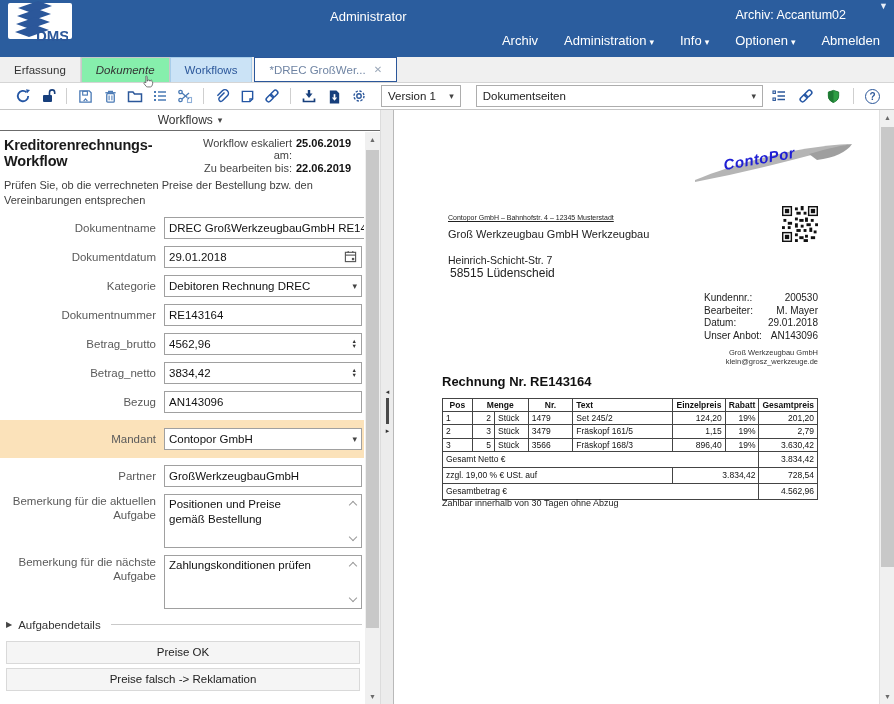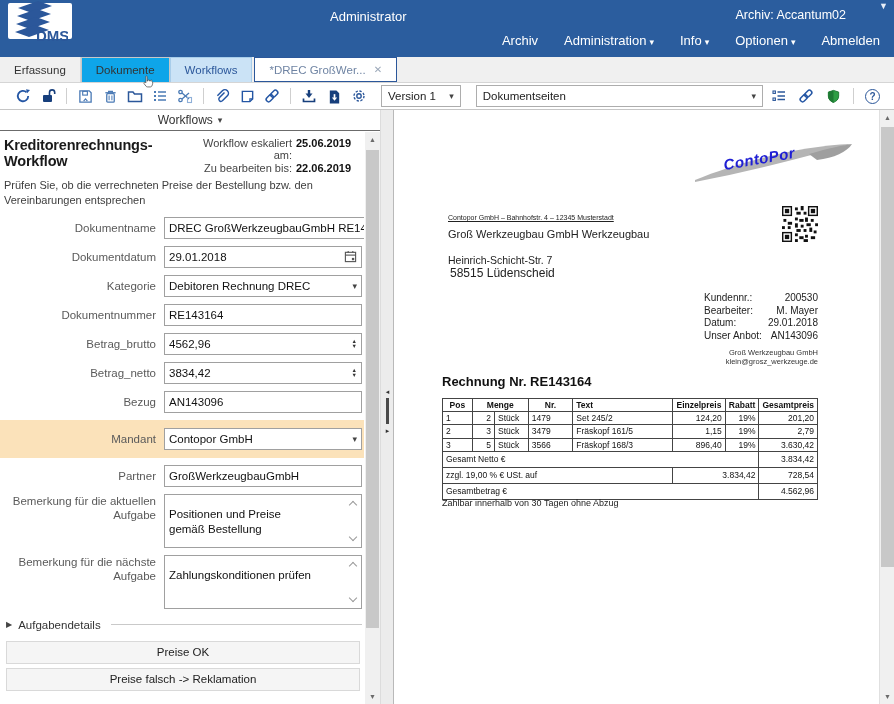--- a/index.html
+++ b/index.html
@@ -13,21 +13,21 @@
   .hdr-archive { position:absolute; right:48px; top:8px; font-size:12.5px; }
   .hdr-corner-caret { position:absolute; right:6px; top:1px; font-size:9px; color:#e8eef7; }
   .hdr-nav { position:absolute; right:14px; top:33px; display:flex; gap:26px; font-size:13px; }
   .hdr-nav .nav-item { cursor:default; white-space:nowrap; }
   .hdr-nav .crt { font-size:9px; margin-left:3px; }
 
   
   .tabbar { height:26px; background:#f0f0f0; border-bottom:1px solid #d5d5d5; display:flex; align-items:stretch; position:relative; }
   .tab { display:flex; align-items:center; padding:0 14px; font-size:11.5px; color:#333; border-right:1px solid #d5d5d5; }
   .tab.plain { background:#f0f0f0; }
-  .tab.white { background:#0ea5e9; border:1px solid #c8c8c8; border-bottom:none; }
+  .tab.white { background:#86efac; border:1px solid #c8c8c8; border-bottom:none;font-style:italic; }
   .tab.active { background:#cbe3f6; color:#2b579a; border:1px solid #a8cdea; border-bottom:none; }
   .tab.doc { background:#fff; color:#6f84a3; border:1px solid #2b579a; margin-left:2px; }
   .tab .close-x { margin-left:8px; color:#9aa7b8; font-size:10px; }
   .cursor-hand { position:absolute; left:140px; top:16px; width:16px; height:18px; z-index:5; }
 
   
   .toolbar { height:27px; background:#fff; border-bottom:1px solid #c6c6c6; display:flex; align-items:center; padding:0 14px; gap:7px; }
   .tbi { width:18px; height:18px; display:flex; align-items:center; justify-content:center; flex:0 0 auto; }
   .tbi svg { display:block; }
   .tb-sep { width:1px; height:16px; background:#cfcfcf; margin:0 2px; flex:0 0 auto; }
@@ -58,21 +58,21 @@
 
   .frow { display:flex; align-items:center; margin-bottom:7px; }
   .frow.ta { align-items:flex-start; }
   .flabel { width:160px; text-align:right; font-size:11.5px; color:#5a5a5a; padding-right:8px; flex:0 0 auto; line-height:1.25; }
   .fctl { flex:1; height:22px; border:1px solid #a0a0a0; background:#fff; display:flex; align-items:center; padding:0 4px; position:relative; font-size:11.5px; color:#111; }
   .fctl .fval { flex:1; white-space:nowrap; overflow:hidden; }
   .fctl .crt { font-size:9px; color:#444; margin-left:4px; }
   .spinner { display:flex; flex-direction:column; margin-left:4px; line-height:0; }
   .spinner span { font-size:5.5px; color:#333; line-height:5px; text-align:center; }
   .frow.hl { background:#fbe2ba; margin:0 -4px 7px -4px; padding:8px 4px; }
-  .ta-box { flex:1; height:54px; border:1px solid #a0a0a0; background:#fff; position:relative; font-size:11.5px; color:#111; padding:12px 16px 2px 4px; white-space:pre-wrap; line-height:1.35; overflow:hidden; }
+  .ta-box { flex:1; height:54px; border:1px solid #a0a0a0; background:#fff; position:relative; font-size:11.5px; color:#111; padding:2px 16px 2px 4px; white-space:pre-wrap; line-height:1.35; overflow:hidden; }
   .chv { position:absolute; right:5px; width:6px; height:6px; border-right:1.4px solid #9a9a9a; border-bottom:1.4px solid #9a9a9a; }
   .chv.up { top:7px; transform:rotate(-135deg); }
   .chv.dn { bottom:7px; transform:rotate(45deg); }
 
   .details-row { display:flex; align-items:center; gap:6px; margin:10px 0 10px 2px; font-size:11.5px; color:#333; }
   .details-row .arrow { font-size:8px; color:#444; }
   .details-row .rule { flex:1; height:1px; background:#c9c9c9; margin-left:4px; }
 
   .action-btn { display:block; width:99%; height:23px; margin:0 auto 4px; background:#f5f5f5; border:1px solid #d9d9d9; font-size:11.5px; color:#222; text-align:center; line-height:21px; font-family:inherit; }
 

